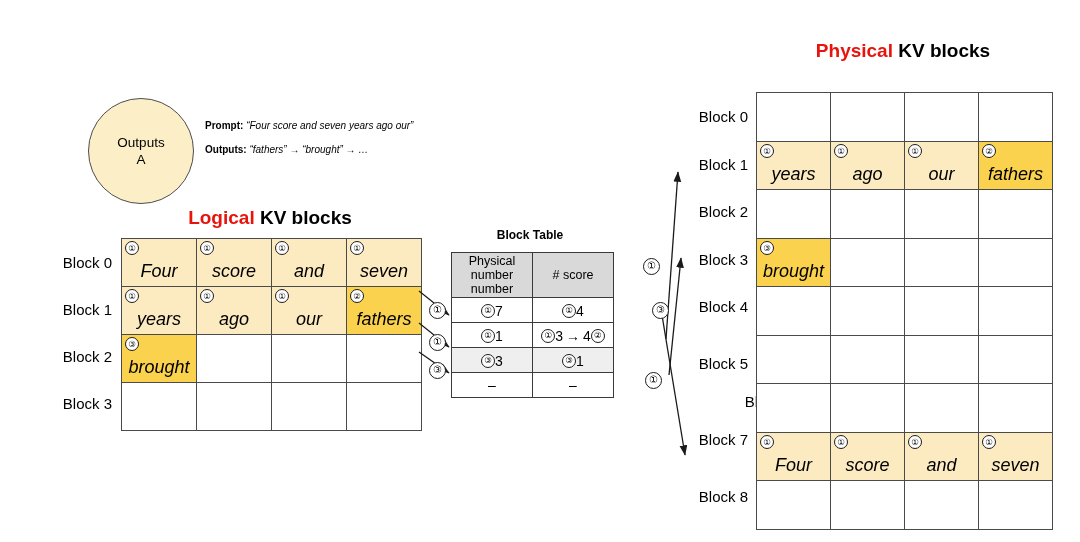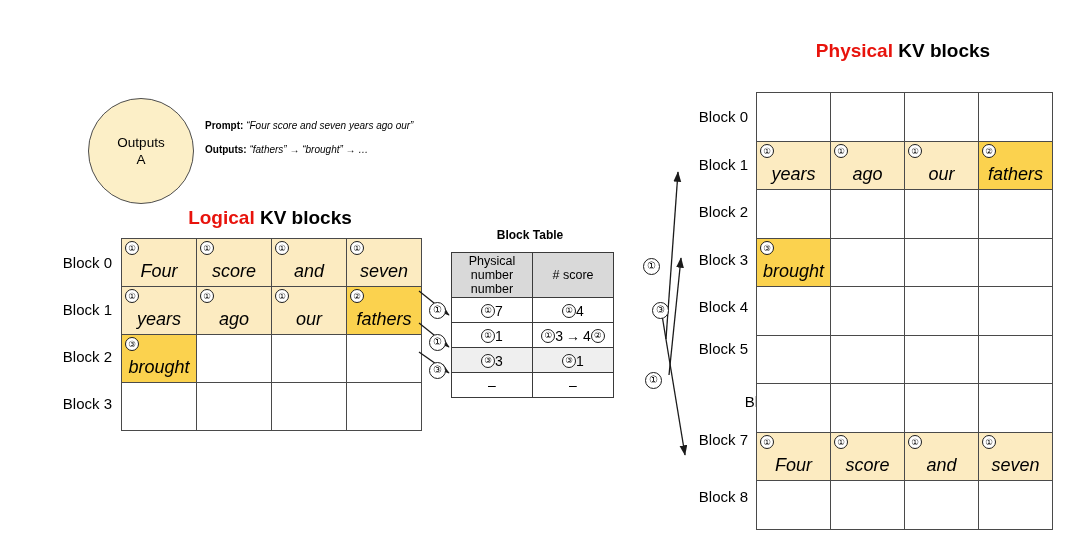--- a/index.html
+++ b/index.html
@@ -348,21 +348,21 @@
     <span class="hl">Physical</span><span> KV blocks</span>
   </div>
 </div>
 
 <div class="abs physical-labels" id="physical-labels">
     <div class="row-label" style="top: 108px;">Block 0</div>
     <div class="row-label" style="top: 155.5px;">Block 1</div>
     <div class="row-label" style="top: 203px;">Block 2</div>
     <div class="row-label" style="top: 250.5px;">Block 3</div>
     <div class="row-label" style="top: 298px;">Block 4</div>
-    <div class="row-label" style="top: 340px;">Block 5</div>
+    <div class="row-label" style="top: 355px;">Block 5</div>
     <div class="row-label" style="top: 393px; padding-left: 46px;">Block 6</div>
     <div class="row-label" style="top: 431px;">Block 7</div>
     <div class="row-label" style="top: 488px;">Block 8</div>
   </div>
 
 <table class="abs grid" id="physical-table">
     <tbody>
       <tr>
         <td>
           <div class="cell-inner"></div>

